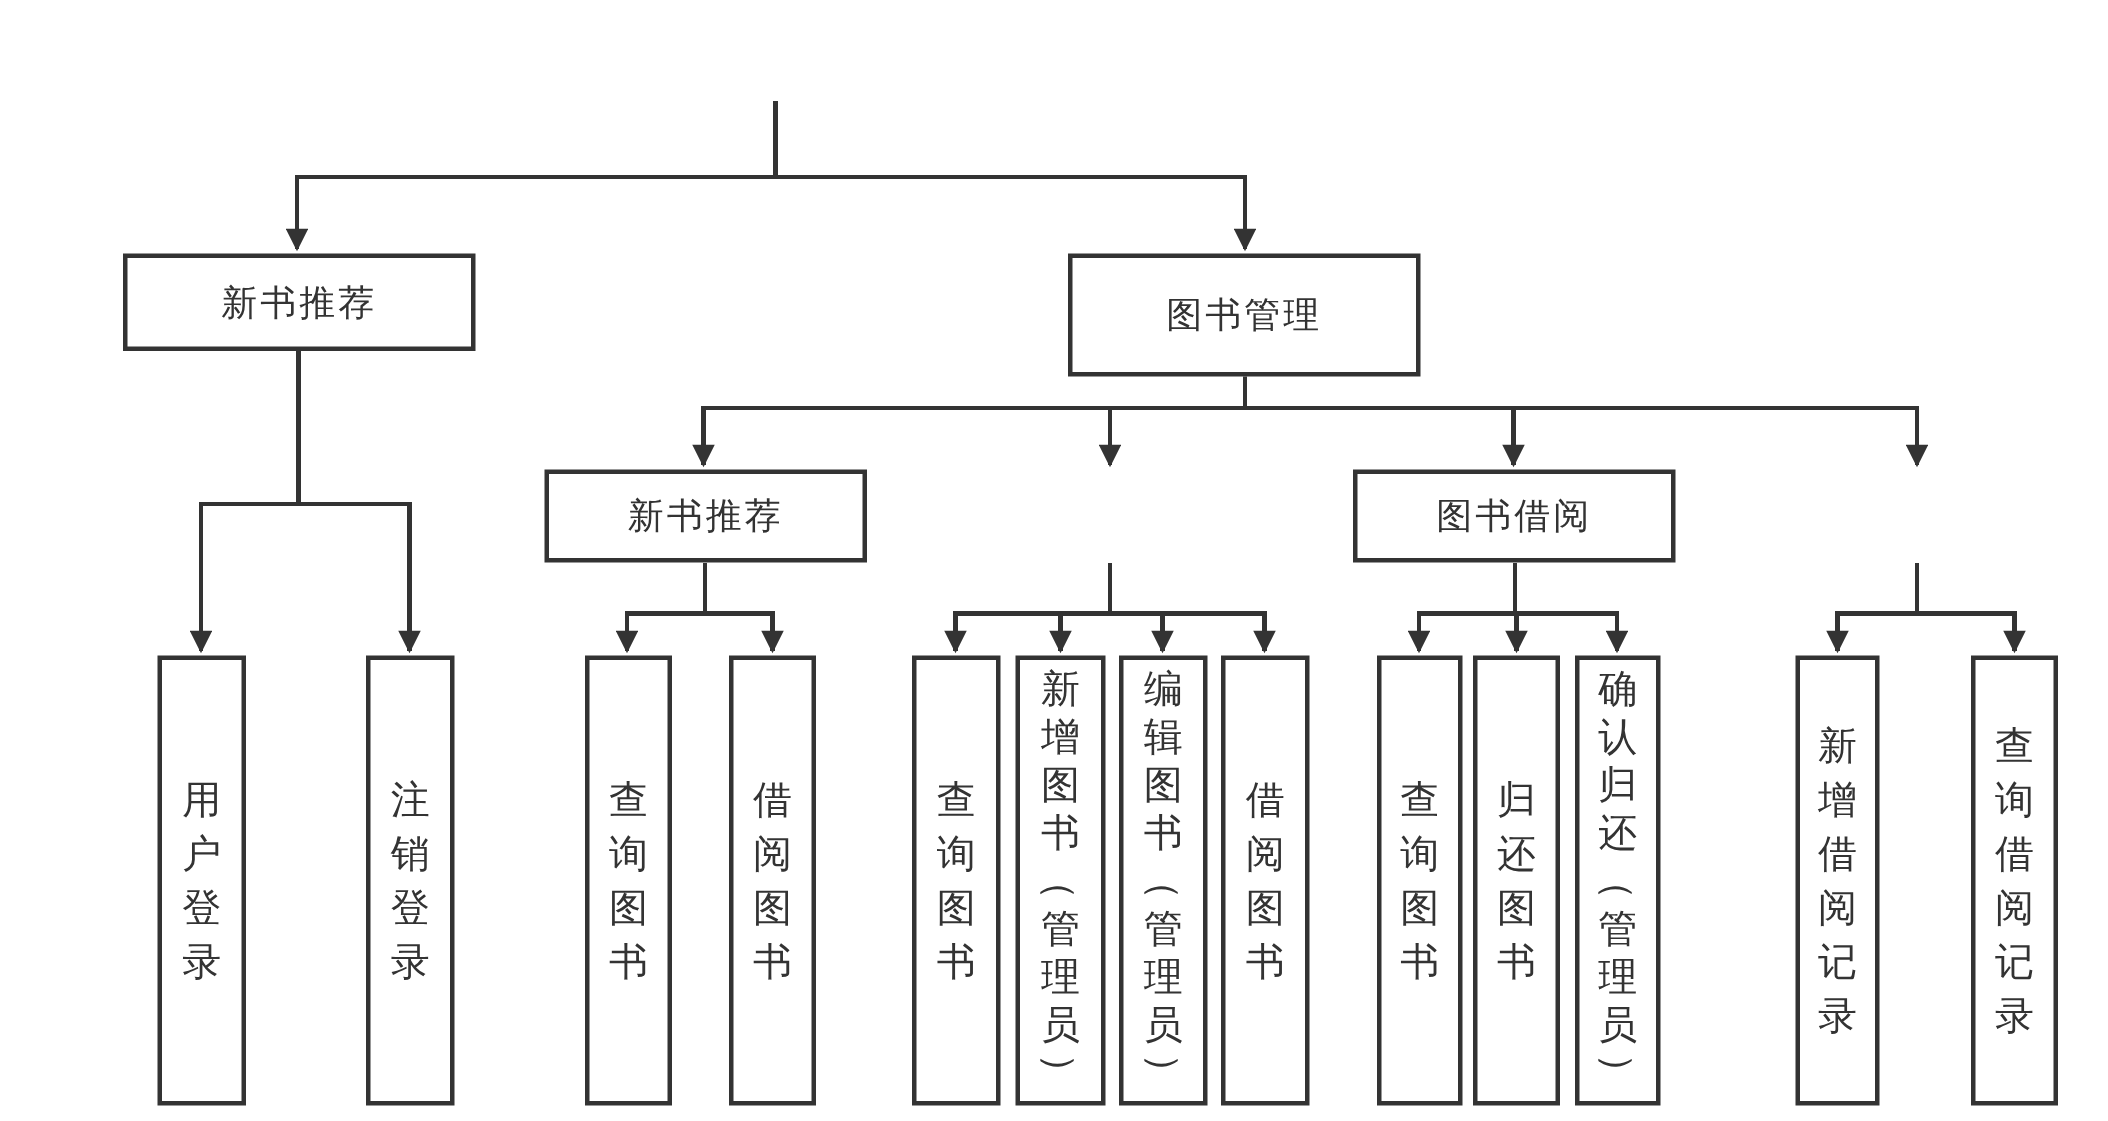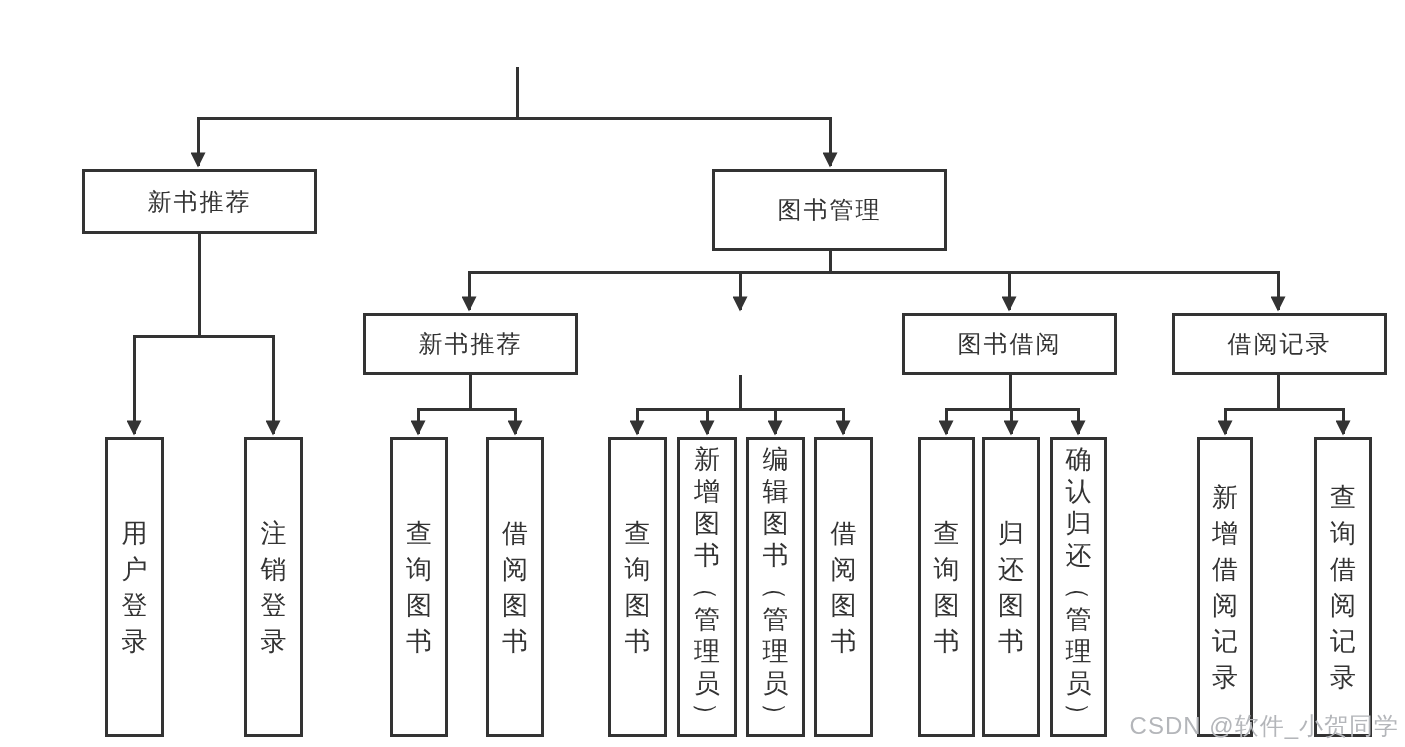--- a/index.html
+++ b/index.html
@@ -92,23 +92,20 @@
   </div>
   <div class="box" style="left:712px;top:169px;width:235px;height:82px;">
     <span class="hlabel">图书管理</span>
   </div>
 
   <div class="box" style="left:363px;top:313px;width:215px;height:62px;">
     <span class="hlabel">新书推荐</span>
   </div>
   <div class="box" style="left:902px;top:313px;width:215px;height:62px;">
     <span class="hlabel">图书借阅</span>
-  </div>
-  <div class="box" style="left:1172px;top:313px;width:215px;height:62px;">
-    <span class="hlabel">借阅记录</span>
   </div>
 
   <div class="box" style="left:105px;top:437px;width:59px;height:300px;">
     <div class="vtext">
         <span style="line-height: 36px;">用</span>
         <span style="line-height: 36px;">户</span>
         <span style="line-height: 36px;">登</span>
         <span style="line-height: 36px;">录</span>
       </div>
   </div>
@@ -225,14 +222,13 @@
     <div class="vtext">
         <span style="line-height: 36px;">查</span>
         <span style="line-height: 36px;">询</span>
         <span style="line-height: 36px;">借</span>
         <span style="line-height: 36px;">阅</span>
         <span style="line-height: 36px;">记</span>
         <span style="line-height: 36px;">录</span>
       </div>
   </div>
 
-  <div class="watermark">CSDN @软件_小贺同学</div>
 </div>
 
 </body></html>

